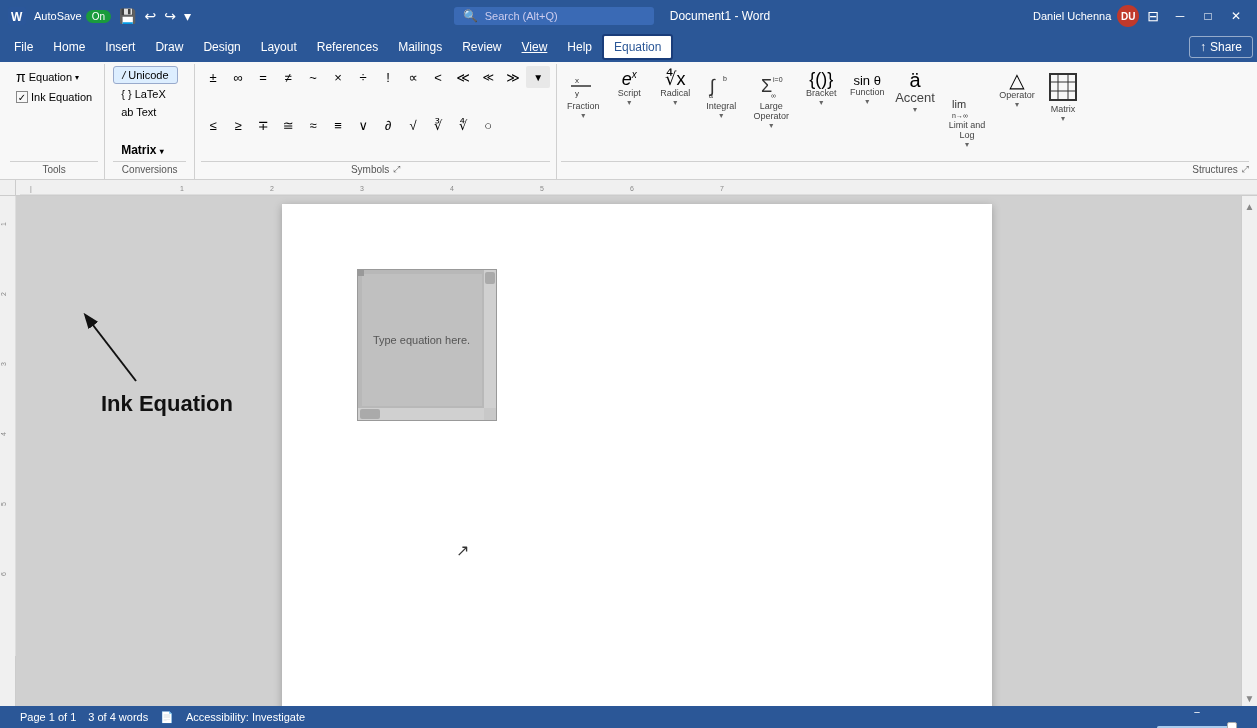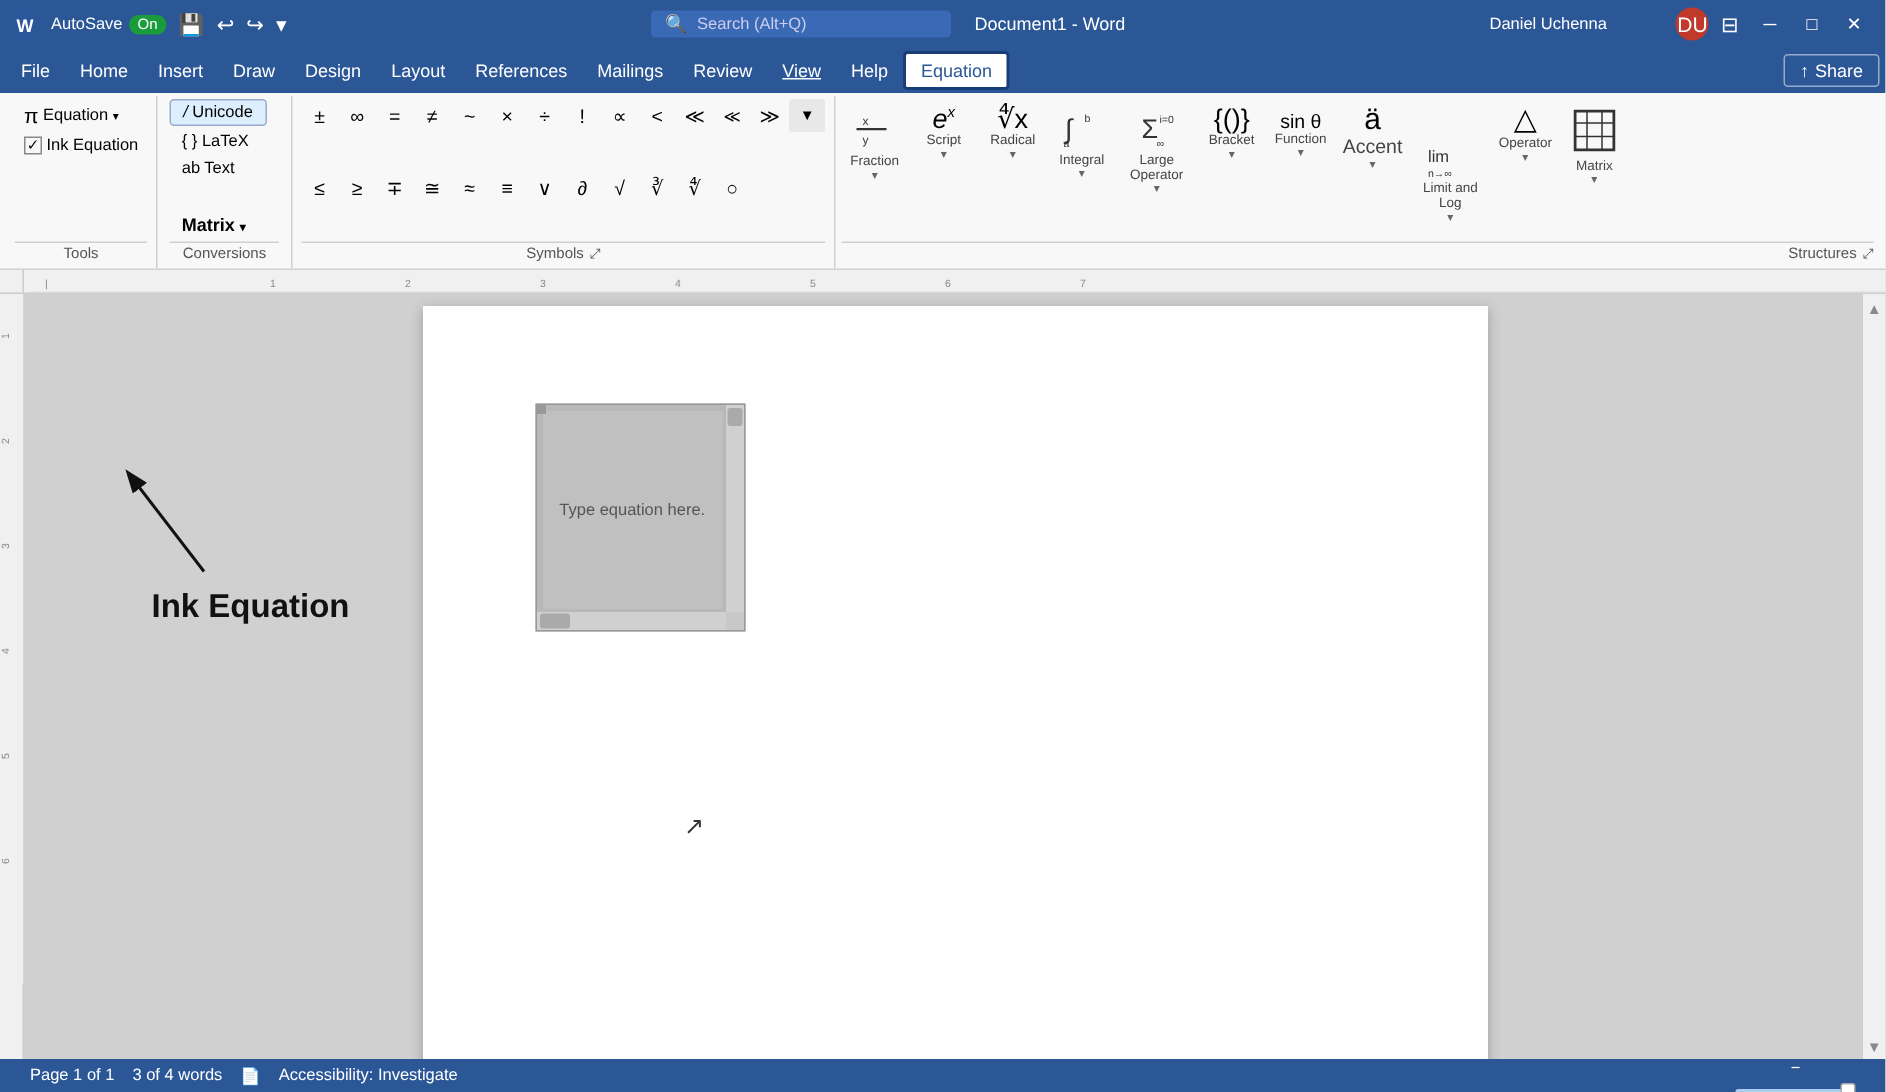--- a/index.html
+++ b/index.html
@@ -46,21 +46,21 @@
   <span style="font-size:14px;cursor:pointer;">▾</span>
   <div style="flex:1; display:flex; justify-content:center; gap:16px; align-items:center;">
     <div style="display:flex;align-items:center;background:#3a6ab5;border-radius:3px;padding:2px 10px;gap:6px;width:200px;">
       <span style="color:#aad;">🔍</span>
       <span style="font-size:11px;color:#cce;">Search (Alt+Q)</span>
     </div>
     <span style="font-size:12px;">Document1 - Word</span>
   </div>
   <div style="display:flex;align-items:center;gap:6px;">
     <span style="font-size:11px;">Daniel Uchenna</span>
-    <div style="width:22px;height:22px;background:#c0392b;border-radius:50%;display:flex;align-items:center;justify-content:center;font-size:14px;color:white;font-weight:normal;margin-left:40px;">DU</div>
+    <div style="width:22px;height:22px;background:#c0392b;border-radius:50%;display:flex;align-items:center;justify-content:center;font-size:10px;color:white;font-weight:bold;">DU</div>
   </div>
   <span style="font-size:14px;cursor:pointer;">⊟</span>
   <div style="display:flex;gap:2px;">
     <div style="width:26px;height:26px;display:flex;align-items:center;justify-content:center;cursor:pointer;color:white;font-size:12px;">─</div>
     <div style="width:26px;height:26px;display:flex;align-items:center;justify-content:center;cursor:pointer;color:white;font-size:12px;">□</div>
     <div style="width:26px;height:26px;display:flex;align-items:center;justify-content:center;cursor:pointer;color:white;font-size:12px;">✕</div>
   </div>
 </div>
 
 <div id="menubar" style="display:flex;align-items:center;height:30px;background:#2b5797;color:white;padding:0 4px;">

